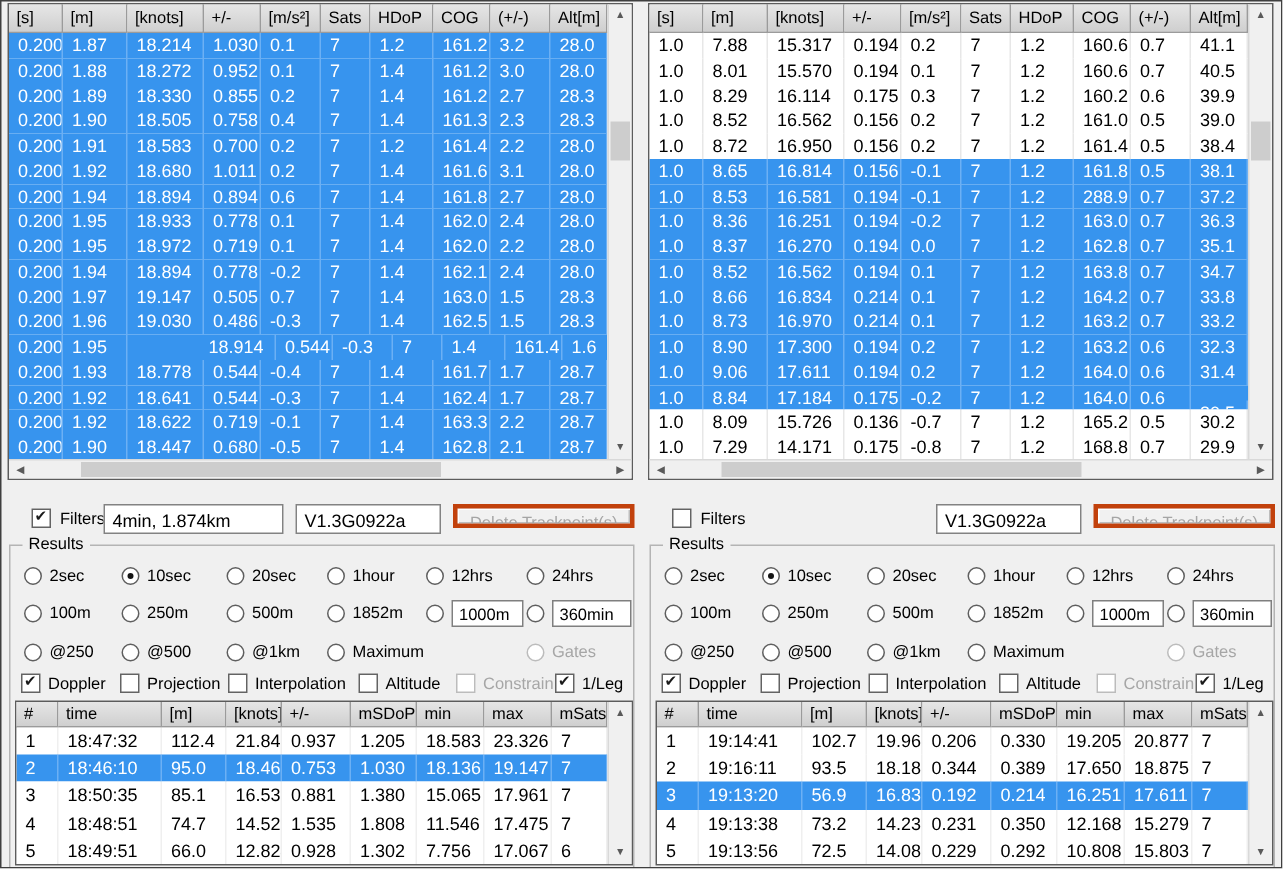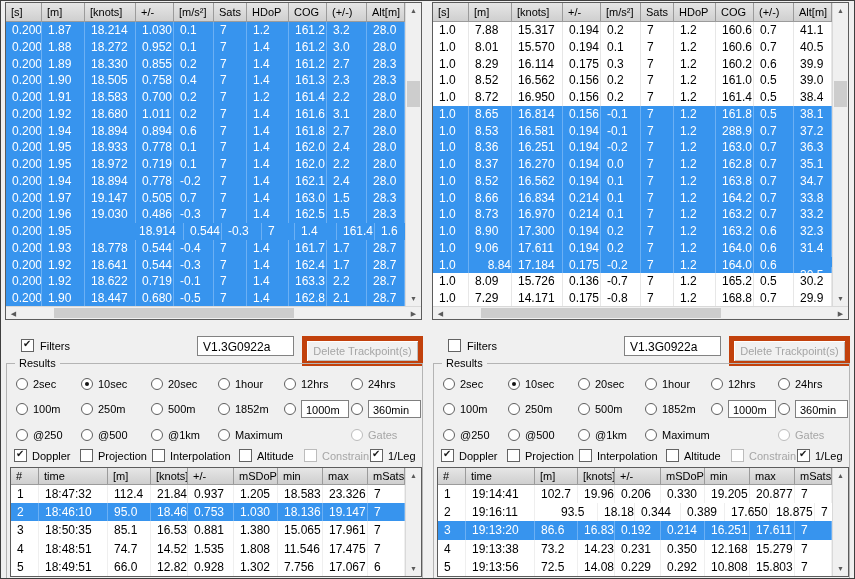--- a/index.html
+++ b/index.html
@@ -59,22 +59,22 @@
   .filters > .cbx{ position:absolute; left:20px; top:4px; }
   .flabel{ position:absolute; left:39px; top:5px; font-size:11px; color:#000; }
   .tfield{
     position:absolute; top:1px; height:20px; background:#fff;
     border:1px solid #828282; font-size:12px; padding:3px 0 0 5px;
     white-space:nowrap; overflow:hidden; color:#000;
   }
   .tfield.f1{ left:68px; width:120px; }
   .tfield.f2{ left:196px; width:97px; }
   .dbtn{
-    position:absolute; left:301px; top:1px; width:121px; height:30px;
-    background:#f1f1f1; border:5px solid #c2410c;
+    position:absolute; left:301px; top:1px; width:121px; height:16px;
+    background:#f1f1f1; border:3px solid #c2410c;
     box-shadow:inset 1px 1px 0 #ffffff, inset -1px -1px 0 #bdbdbd;
     color:#a5a5a5; font-size:11px; text-align:center; padding-top:4px;
     white-space:nowrap; overflow:hidden;
   }
 
   
   .rgroup{ position:absolute; left:5px; top:362px; width:417px; height:216px; border:1px solid #b4b4b4; }
   .glabel{ position:absolute; left:8px; top:-7px; background:#f0f0f0; padding:0 4px; font-size:11px; color:#000; }
   .rgrid{
     position:absolute; left:9px; top:7px; right:3px; height:77px;
@@ -343,20 +343,21 @@
         <div class="hthumb"></div>
         <div class="sbtn right">
             <span class="sicon">▶</span>
           </div>
       </div>
     </div>
 
     <div class="filters">
       <span class="cbx on"></span>
       <span class="flabel">Filters</span>
+      <div class="tfield f1">4min, 1.874km</div>
       <div class="tfield f2">V1.3G0922a</div>
       <div class="dbtn">Delete Trackpoint(s)</div>
     </div>
 
     <div class="rgroup">
       <span class="glabel">Results</span>
       <div class="rgrid">
           <div class="ritem" style="grid-area: 1 / 1;">
             <span class="radio"></span>
             <span class="rlabel">2sec</span>
@@ -711,21 +712,21 @@
             <div class="tcell" style="width: 38px;">0.194</div>
             <div class="tcell" style="width: 40px;">0.2</div>
             <div class="tcell" style="width: 33px;">7</div>
             <div class="tcell" style="width: 42px;">1.2</div>
             <div class="tcell" style="width: 38px;">164.0</div>
             <div class="tcell" style="width: 40px;">0.6</div>
             <div class="tcell" style="width: 38px;">31.4</div>
           </div>
           <div class="trow sel">
             <div class="tcell" style="width: 36px;">1.0</div>
-            <div class="tcell" style="width: 43px; text-align: right;">8.84</div>
+            <div class="tcell" style="width: 43px;">8.84</div>
             <div class="tcell" style="width: 51px;">17.184</div>
             <div class="tcell" style="width: 38px;">0.175</div>
             <div class="tcell" style="width: 40px;">-0.2</div>
             <div class="tcell" style="width: 33px;">7</div>
             <div class="tcell" style="width: 42px;">1.2</div>
             <div class="tcell" style="width: 38px;">164.0</div>
             <div class="tcell" style="width: 40px;">0.6</div>
             <div class="tcell" style="width: 38px; margin-top: 10px;">30.5</div>
           </div>
           <div class="trow">
@@ -898,32 +899,32 @@
               <div class="rcell" style="width: 37px;">19.961</div>
               <div class="rcell" style="width: 46px;">0.206</div>
               <div class="rcell" style="width: 44px;">0.330</div>
               <div class="rcell" style="width: 45px;">19.205</div>
               <div class="rcell" style="width: 45px;">20.877</div>
               <div class="rcell" style="width: 37px;">7</div>
             </div>
             <div class="rrow">
               <div class="rcell" style="width: 28px;">2</div>
               <div class="rcell" style="width: 69px;">19:16:11</div>
-              <div class="rcell" style="width: 43px; margin-left: 20px;">93.5</div>
+              <div class="rcell" style="width: 43px;">93.5</div>
               <div class="rcell" style="width: 37px;">18.181</div>
               <div class="rcell" style="width: 46px;">0.344</div>
               <div class="rcell" style="width: 44px;">0.389</div>
               <div class="rcell" style="width: 45px;">17.650</div>
               <div class="rcell" style="width: 45px;">18.875</div>
               <div class="rcell" style="width: 37px;">7</div>
             </div>
             <div class="rrow sel">
               <div class="rcell" style="width: 28px;">3</div>
               <div class="rcell" style="width: 69px;">19:13:20</div>
-              <div class="rcell" style="width: 43px;">86.6</div>
+              <div class="rcell" style="width: 43px;">56.9</div>
               <div class="rcell" style="width: 37px;">16.838</div>
               <div class="rcell" style="width: 46px;">0.192</div>
               <div class="rcell" style="width: 44px;">0.214</div>
               <div class="rcell" style="width: 45px;">16.251</div>
               <div class="rcell" style="width: 45px;">17.611</div>
               <div class="rcell" style="width: 37px;">7</div>
             </div>
             <div class="rrow">
               <div class="rcell" style="width: 28px;">4</div>
               <div class="rcell" style="width: 69px;">19:13:38</div>

